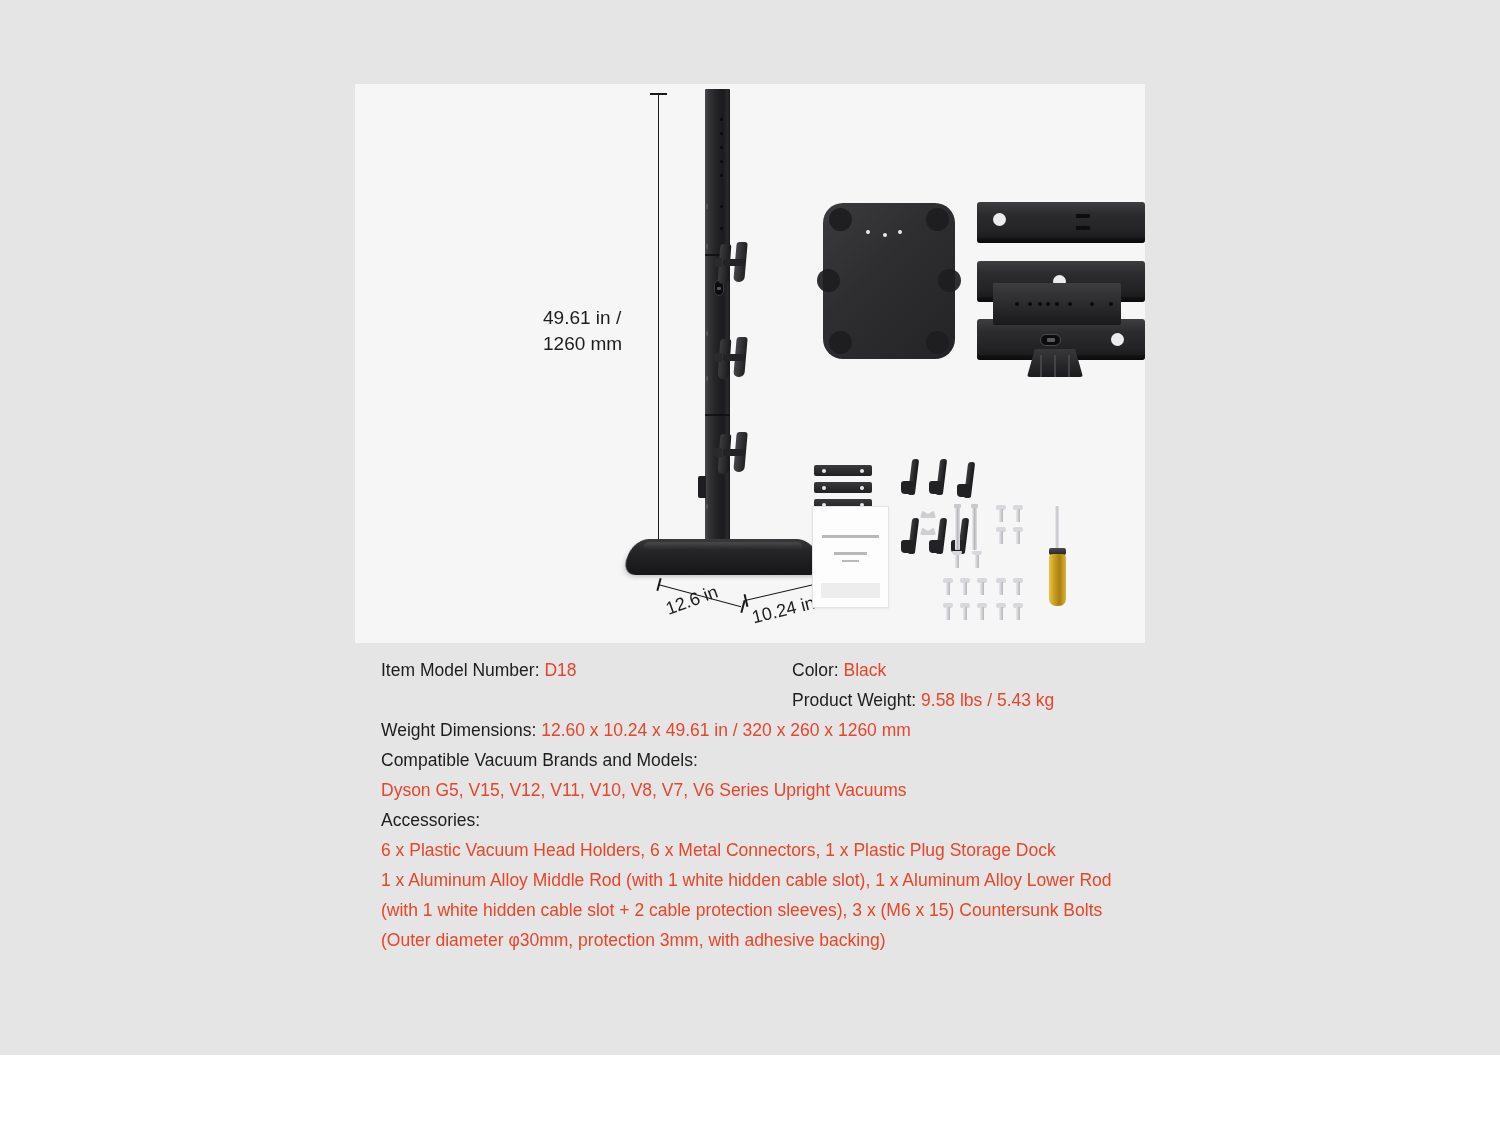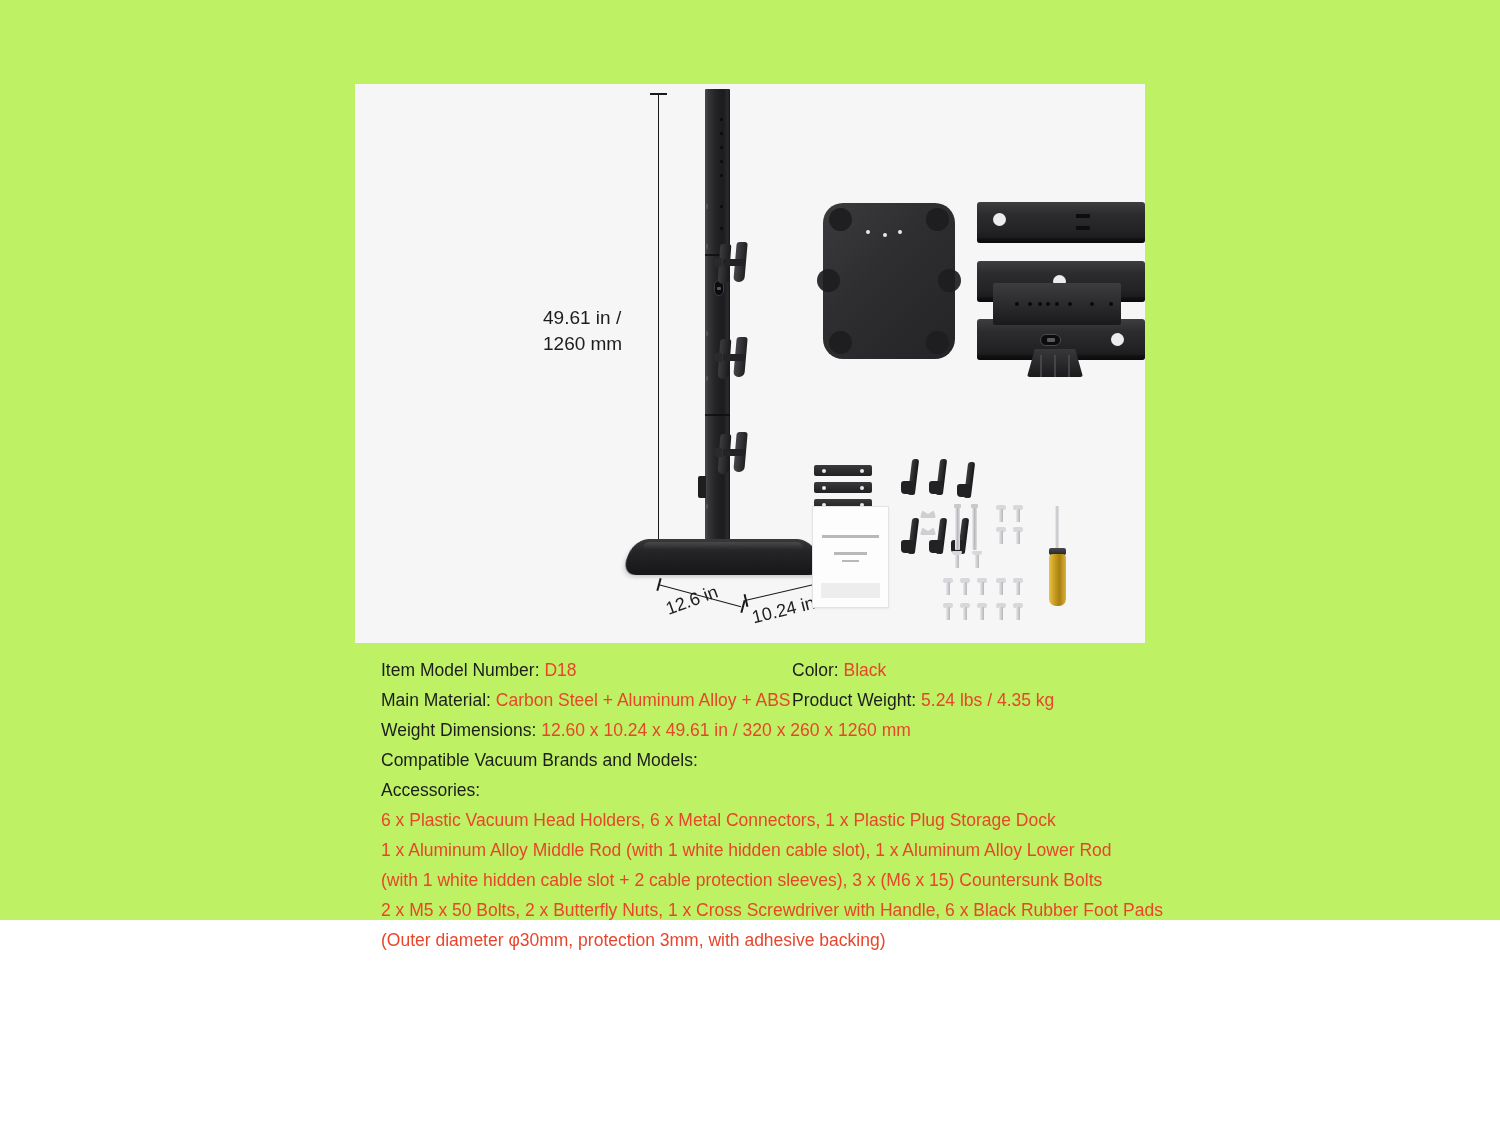--- a/index.html
+++ b/index.html
@@ -10,22 +10,22 @@
   body {
     width: 1500px;
     height: 1125px;
     font-family: "Liberation Sans", sans-serif;
     overflow: hidden;
   }
 
   .page {
     position: relative;
     width: 1500px;
-    height: 920px;
-    background: #bef264;
+    height: 1055px;
+    background: #e5e5e5;
   }
 
   
   .hero-panel {
     position: absolute;
     left: 355px;
     top: 84px;
     width: 790px;
     height: 559px;
     background: #f6f6f6;
@@ -795,37 +795,34 @@
     <div class="spec-row">
       <div class="col-left">
         <span class="spec-label">Item Model Number: </span><span class="spec-value">D18</span>
       </div>
       <div class="col-right">
         <span class="spec-label">Color: </span><span class="spec-value">Black</span>
       </div>
     </div>
 
     <div class="spec-row">
-      <div class="col-left">
-        <span class="spec-label">Main Material: </span><span class="spec-value">Carbon Steel + Aluminum Alloy + ABS</span>
-      </div>
       <div class="col-right">
-        <span class="spec-label">Product Weight: </span><span class="spec-value">5.24 lbs / 4.35 kg</span>
+        <span class="spec-label">Product Weight: </span><span class="spec-value">9.58 lbs / 5.43 kg</span>
       </div>
     </div>
 
     <div class="spec-row">
       <div class="col-left">
         <span class="spec-label">Weight Dimensions: </span><span class="spec-value">12.60 x 10.24 x 49.61 in / 320 x 260 x 1260 mm</span>
       </div>
     </div>
 
     <div class="spec-line black">Compatible Vacuum Brands and Models:</div>
+    <div class="spec-line red">Dyson G5, V15, V12, V11, V10, V8, V7, V6 Series Upright Vacuums</div>
     <div class="spec-line black">Accessories:</div>
 
     <div class="spec-line red">6 x Plastic Vacuum Head Holders, 6 x Metal Connectors, 1 x Plastic Plug Storage Dock</div>
     <div class="spec-line red">1 x Aluminum Alloy Middle Rod (with 1 white hidden cable slot), 1 x Aluminum Alloy Lower Rod</div>
     <div class="spec-line red">(with 1 white hidden cable slot + 2 cable protection sleeves), 3 x (M6 x 15) Countersunk Bolts</div>
-    <div class="spec-line red">2 x M5 x 50 Bolts, 2 x Butterfly Nuts, 1 x Cross Screwdriver with Handle, 6 x Black Rubber Foot Pads</div>
     <div class="spec-line red">(Outer diameter φ30mm, protection 3mm, with adhesive backing)</div>
   </div>
 
 </div>
 
 </body></html>

